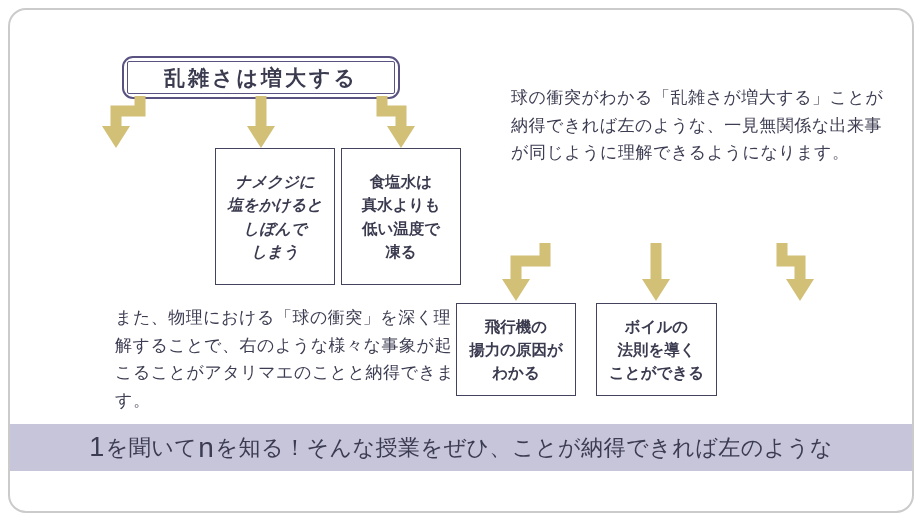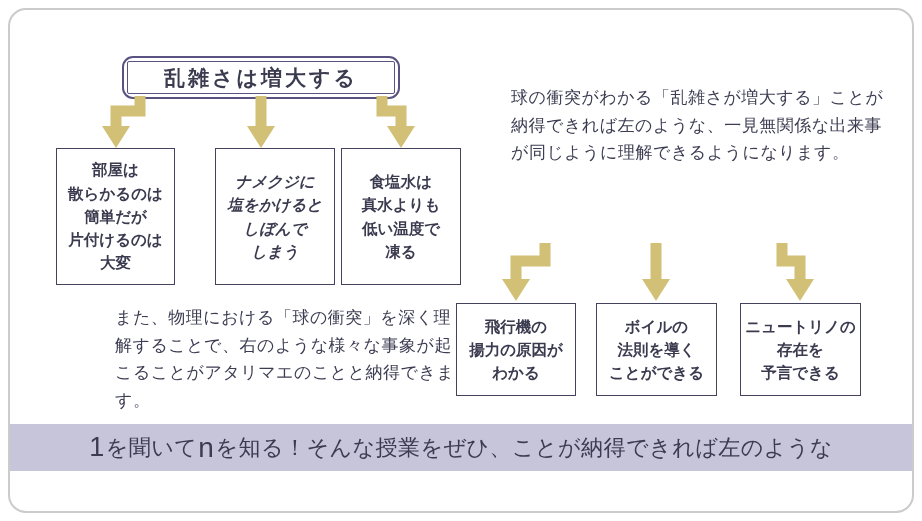--- a/index.html
+++ b/index.html
@@ -90,25 +90,20 @@
     <g>
       <path class="shaft" d="M211,0 L211,31"></path>
       <polygon class="head" points="197,30 225,30 211,52"></polygon>
     </g>
     <g>
       <path class="shaft" d="M332,0 L332,15 L351,15 L351,31"></path>
       <polygon class="head" points="337,30 365,30 351,52"></polygon>
     </g>
   </svg>
 
-  <div class="flow-box" id="box-room">部屋は
-散らかるのは
-簡単だが
-片付けるのは
-大変</div>
   <div class="flow-box" id="box-slug">ナメクジに
 塩をかけると
 しぼんで
 しまう</div>
   <div class="flow-box" id="box-salt">食塩水は
 真水よりも
 低い温度で
 凍る</div>
 
   <p class="note" id="chem-note">球の衝突がわかる「乱雑さが増大する」ことが納得できれば左のような、一見無関係な出来事が同じように理解できるようになります。</p>
@@ -128,23 +123,20 @@
       <polygon class="head" points="336,36 364,36 350,58"></polygon>
     </g>
   </svg>
 
   <div class="flow-box" id="box-plane">飛行機の
 揚力の原因が
 わかる</div>
   <div class="flow-box" id="box-boyle">ボイルの
 法則を導く
 ことができる</div>
-  <div class="flow-box" id="box-neutrino">ニュートリノの
-存在を
-予言できる</div>
 
   <p class="note" id="phys-note">また、物理における「球の衝突」を深く理解することで、右のような様々な事象が起こることがアタリマエのことと納得できます。</p>
 
   <div class="banner">
     <span class="num">1</span>
     <span>を聞いて</span>
     <span class="var">n</span>
     <span>を知る！そんな授業をぜひ、ことが納得できれば左のような</span>
   </div>
 

